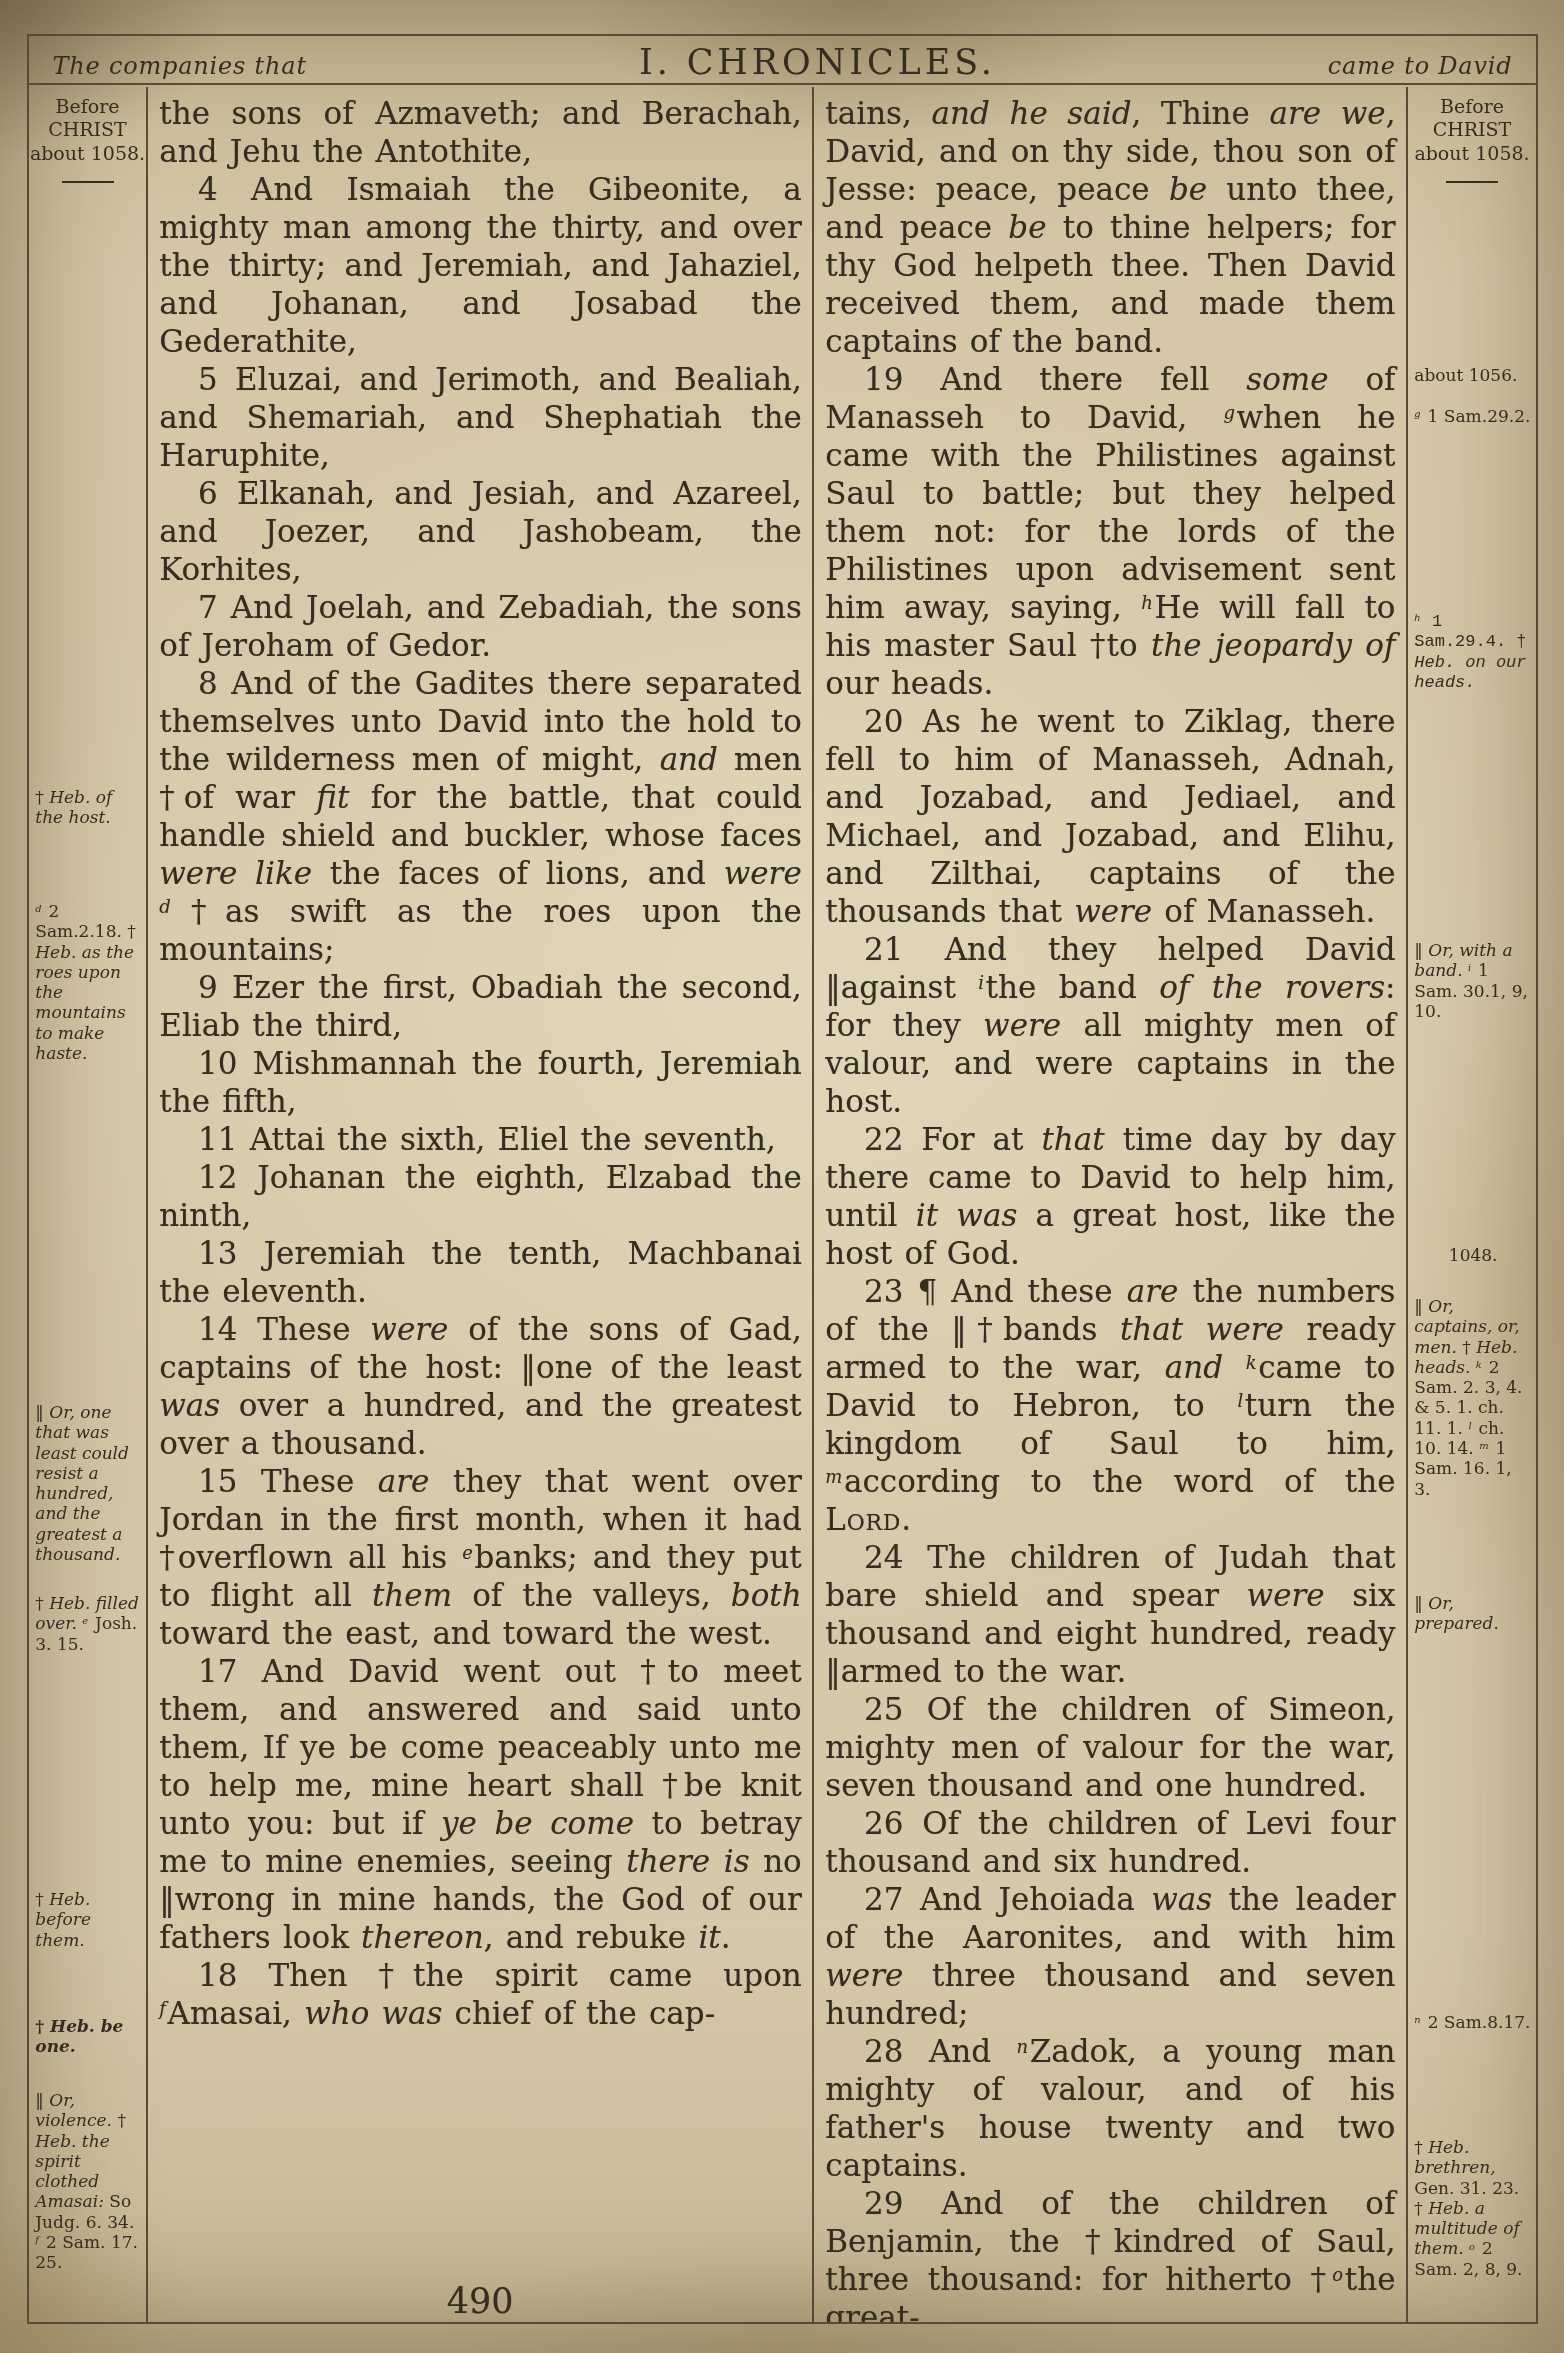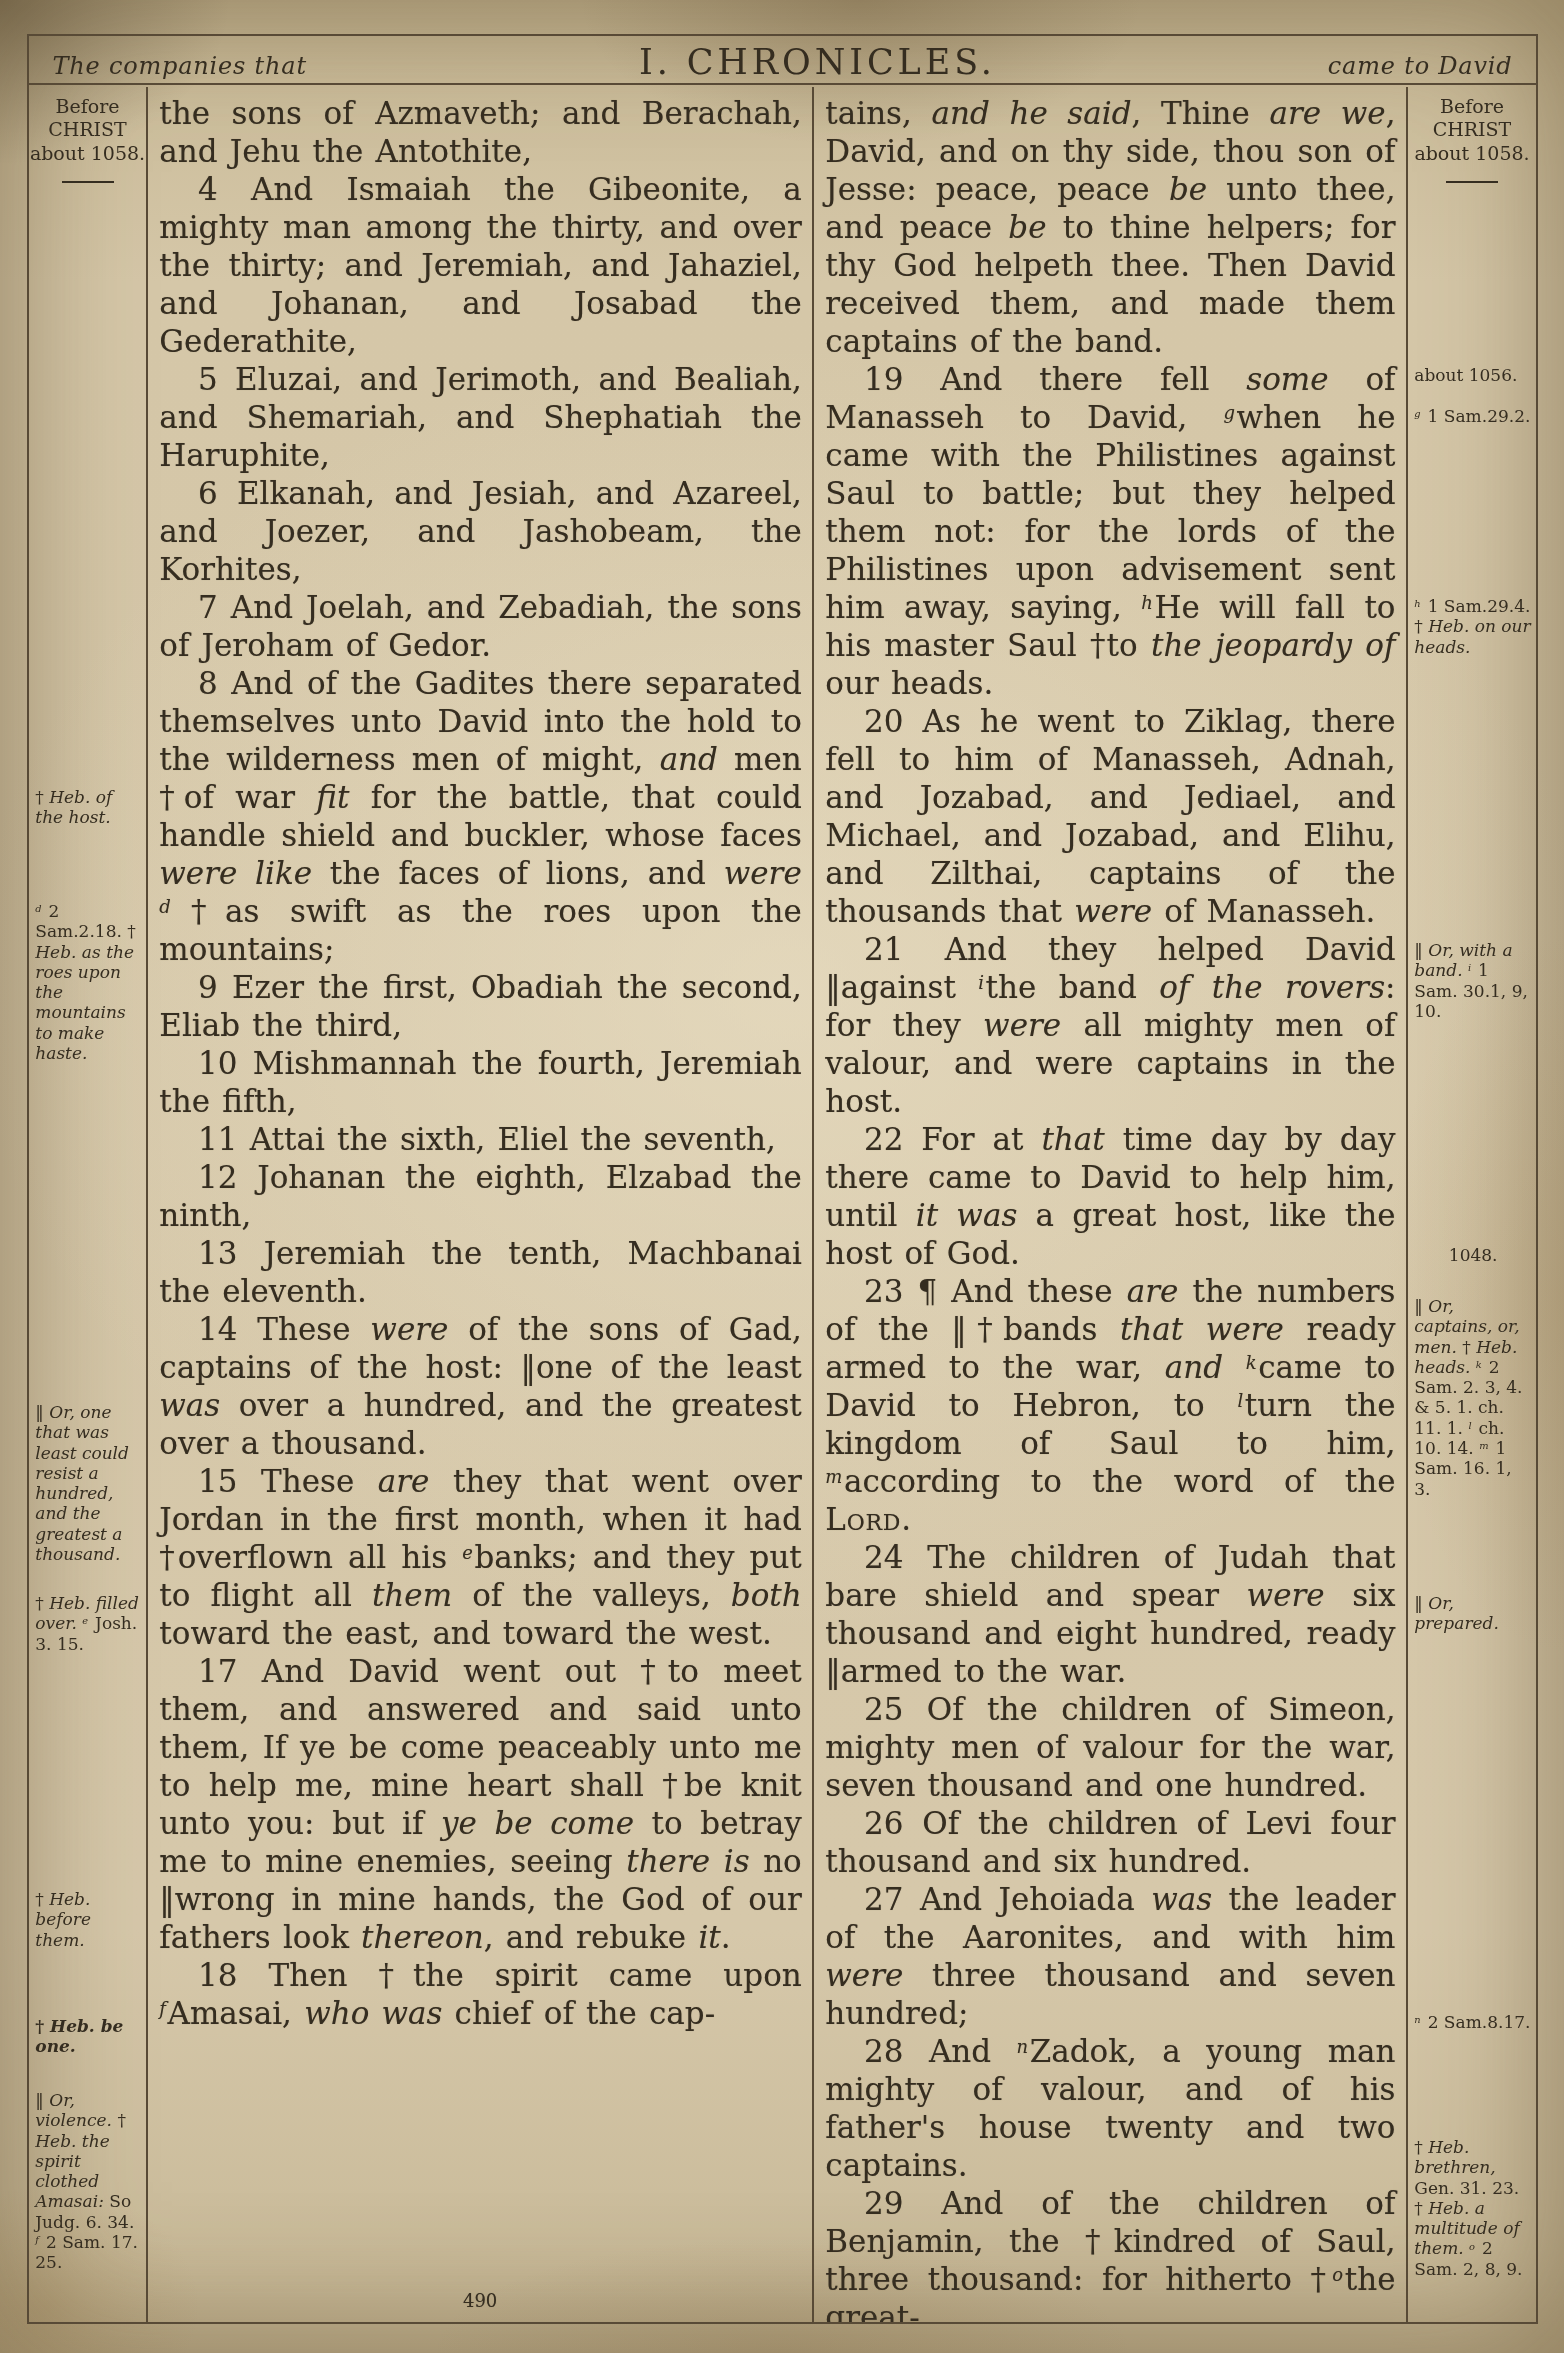--- a/index.html
+++ b/index.html
@@ -54,21 +54,21 @@
     font-size:31px; line-height:38px;
     text-align:justify; word-spacing:2.3px;
     text-shadow: 0 0 0.8px rgba(53,45,32,.35);
   }
   .text-col p.verse { margin:0; }
   .text-col p.indent { text-indent:1.25em; }
   sup.ref { font-size:58%; font-style:italic; line-height:0; vertical-align:baseline;
             position:relative; top:-.5em; margin-right:1.6px; }
   .sc { font-variant:small-caps; letter-spacing:0.8px; }
   .pagenum { position:absolute; bottom:1.6px; left:0; right:0; text-align:center;
-             font-size:18px; text-indent:0; }
+             font-size:35px; text-indent:0; }
 </style>
 </head>
 <body>
 
 <div class="page">
   <div class="stains"></div>
 
   <div class="frame">
 
     <div class="header">
@@ -137,21 +137,21 @@
 
       <div class="margin-col rightm" id="margin-right">
         <div class="bc-head">
           <div>Before</div>
           <div>CHRIST</div>
           <div>about 1058.</div>
           <span class="bc-rule"></span>
         </div>
       <div class="note" style="top: 278px;">about 1056.</div>
           <div class="note" style="top: 319px;"><sup class="ref">g</sup> 1 Sam.29.2.</div>
-          <div class="note" style="top: 509px;"><sup class="ref">h</sup> 1 Sam.29.4. † <i>Heb. on our heads.</i></div>
+          <div class="note" style="top: 525px; font-family: Liberation Mono, monospace;"><sup class="ref">h</sup> 1 Sam.29.4. † <i>Heb. on our heads.</i></div>
           <div class="note" style="top: 853px;">‖ <i>Or, with a band.</i> <sup class="ref">i</sup> 1 Sam. 30.1, 9, 10.</div>
           <div class="note center" style="top: 1158px;">1048.</div>
           <div class="note" style="top: 1209px;">‖ <i>Or, captains, or, men.</i> † <i>Heb. heads.</i> <sup class="ref">k</sup> 2 Sam. 2. 3, 4. &amp; 5. 1. ch. 11. 1. <sup class="ref">l</sup> ch. 10. 14. <sup class="ref">m</sup> 1 Sam. 16. 1, 3.</div>
           <div class="note" style="top: 1506px;">‖ <i>Or, prepared.</i></div>
           <div class="note" style="top: 1925px;"><sup class="ref">n</sup> 2 Sam.8.17.</div>
           <div class="note" style="top: 2050px;">† <i>Heb. brethren,</i> Gen. 31. 23. † <i>Heb. a multitude of them.</i> <sup class="ref">o</sup> 2 Sam. 2, 8, 9.</div>
         </div>
 
     </div>
   </div>

